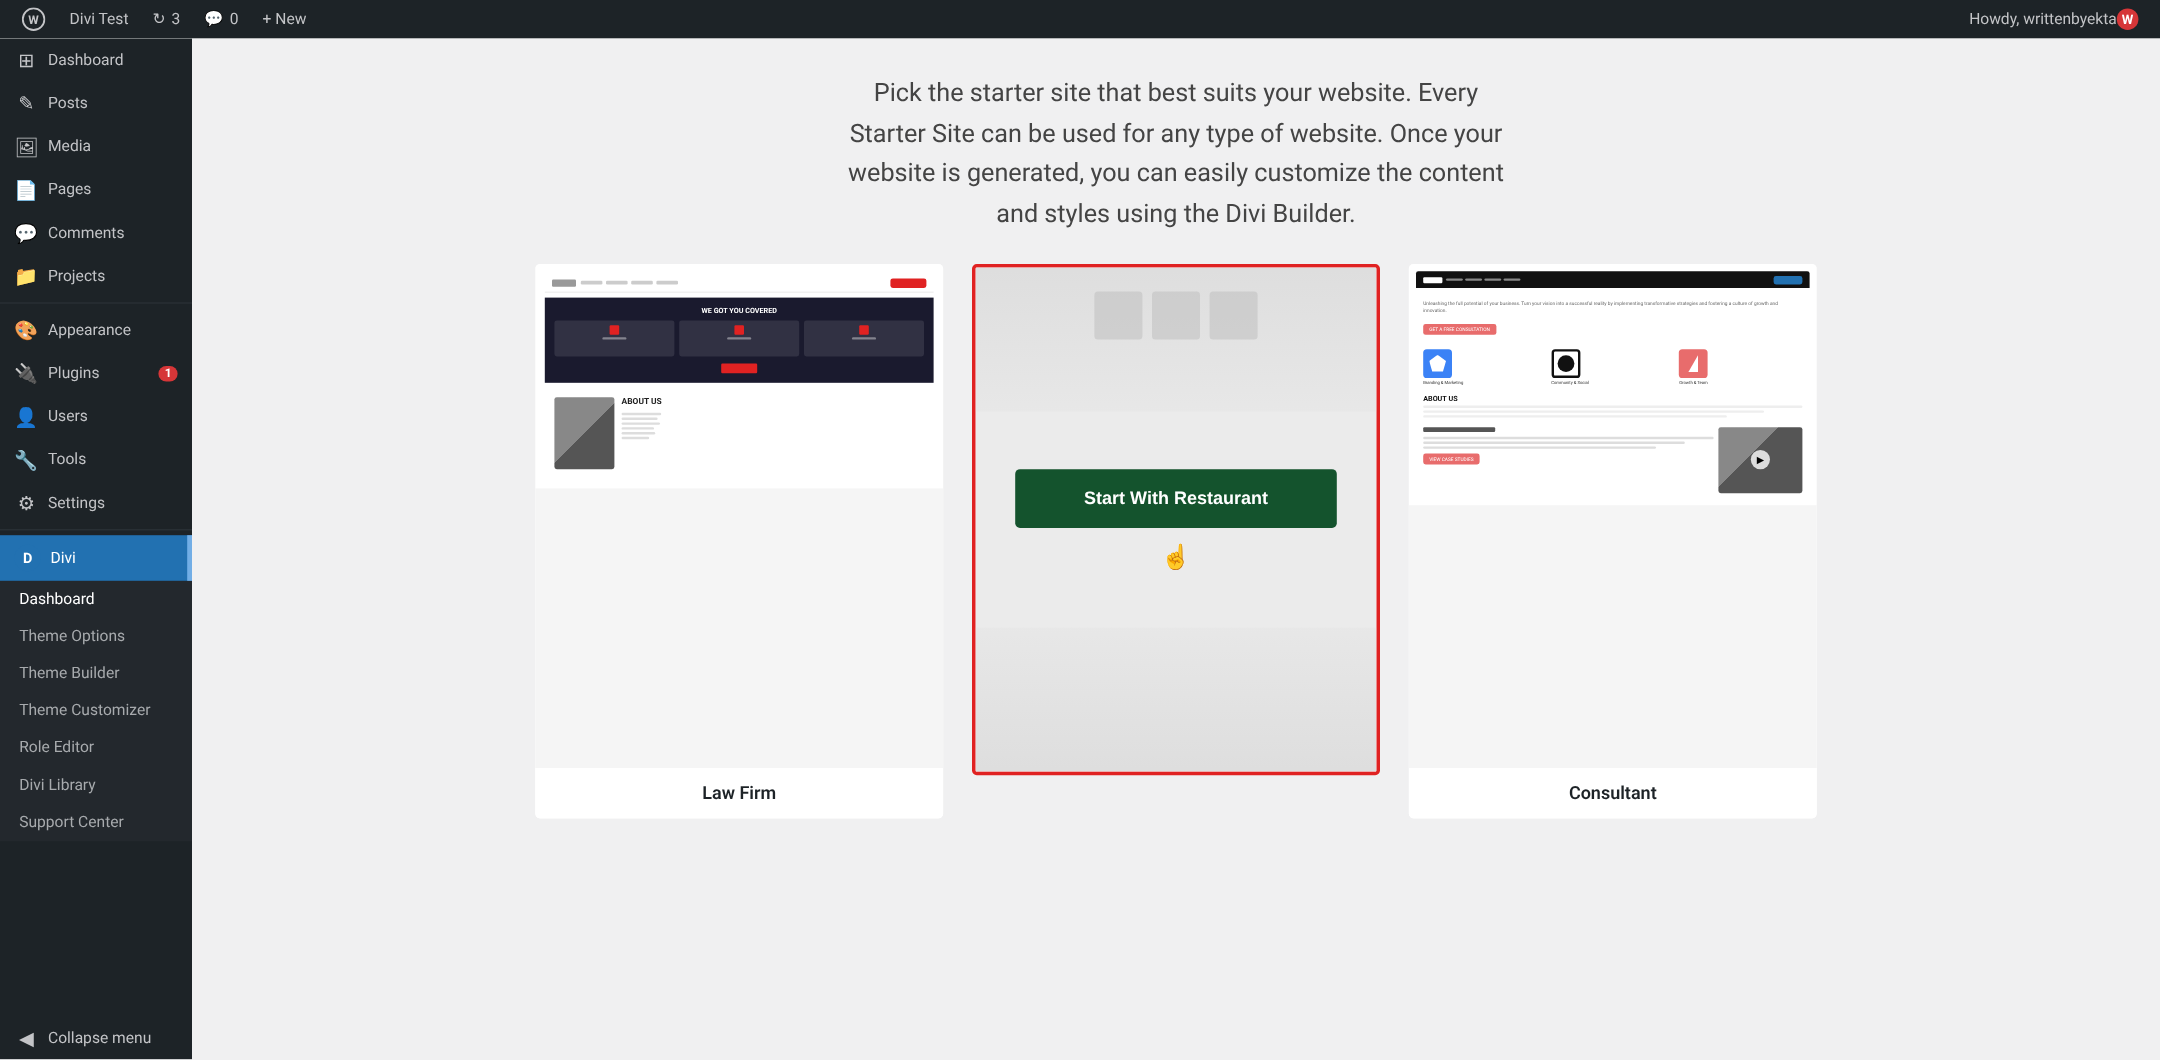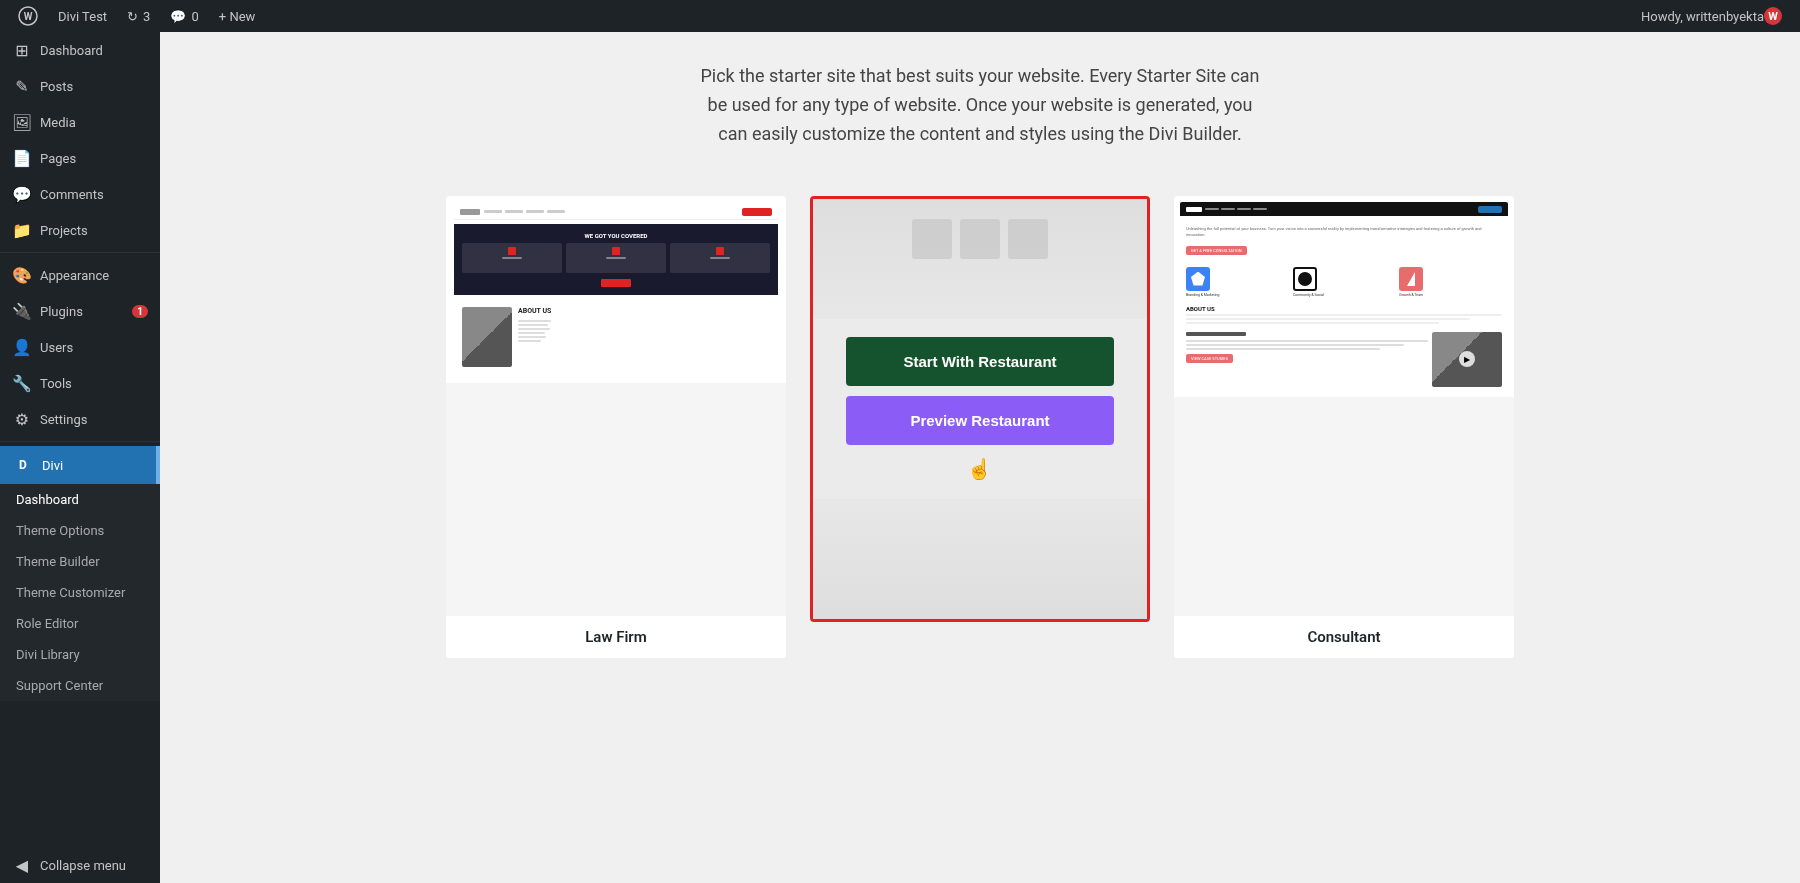--- a/index.html
+++ b/index.html
@@ -81,26 +81,26 @@
 
     .page-title {
       font-size: 32px;
       font-weight: 700;
       color: #1d2327;
       margin-bottom: 16px;
       text-align: center;
     }
 
     .page-subtitle {
-      font-size: 18px;
+      font-size: 21px;
       color: #444;
       text-align: center;
       max-width: 560px;
       line-height: 1.6;
-      margin-bottom: 48px;
+      margin-bottom: 24px;
     }
 
     
     .cards-grid {
       display: flex;
       gap: 24px;
       align-items: flex-start;
       justify-content: center;
       width: 100%;
       max-width: 1100px;
@@ -398,21 +398,20 @@
           <div style="position:absolute;top:0;left:0;right:0;height:120px;background:linear-gradient(180deg,#d5d5d5,#e5e5e5);opacity:0.6;"></div>
 
           <div style="position:absolute;top:20px;left:50%;transform:translateX(-50%);display:flex;gap:8px;">
             <div style="width:40px;height:40px;background:#bbb;border-radius:3px;opacity:0.5;"></div>
             <div style="width:40px;height:40px;background:#bbb;border-radius:3px;opacity:0.5;"></div>
             <div style="width:40px;height:40px;background:#bbb;border-radius:3px;opacity:0.5;"></div>
           </div>
 
           <div style="position:relative;z-index:2;display:flex;flex-direction:column;gap:10px;align-items:center;width:100%;">
             <button class="btn-start">Start With Restaurant</button>
-            <button class="btn-preview">Preview Restaurant</button>
 
             <span style="font-size:20px;margin-top:2px;">☝</span>
           </div>
 
           <div style="position:absolute;bottom:0;left:0;right:0;height:120px;background:linear-gradient(0deg,#d5d5d5,#e5e5e5);opacity:0.6;"></div>
         </div>
       </div>
 
       <div class="site-card">
         <div class="card-preview">

